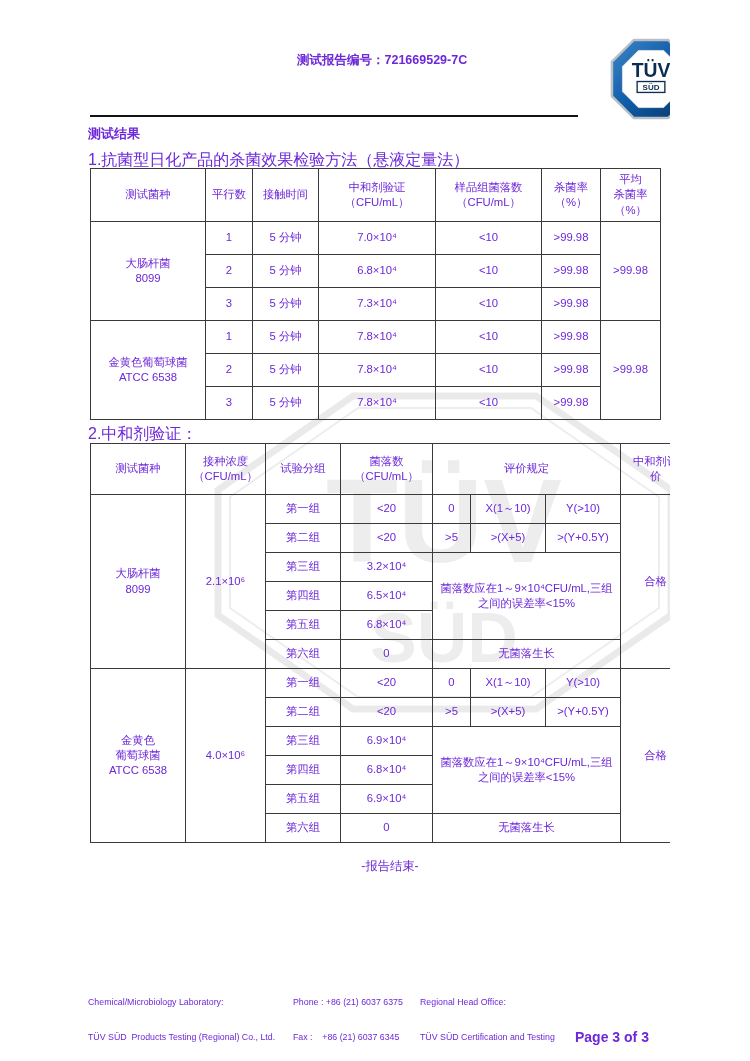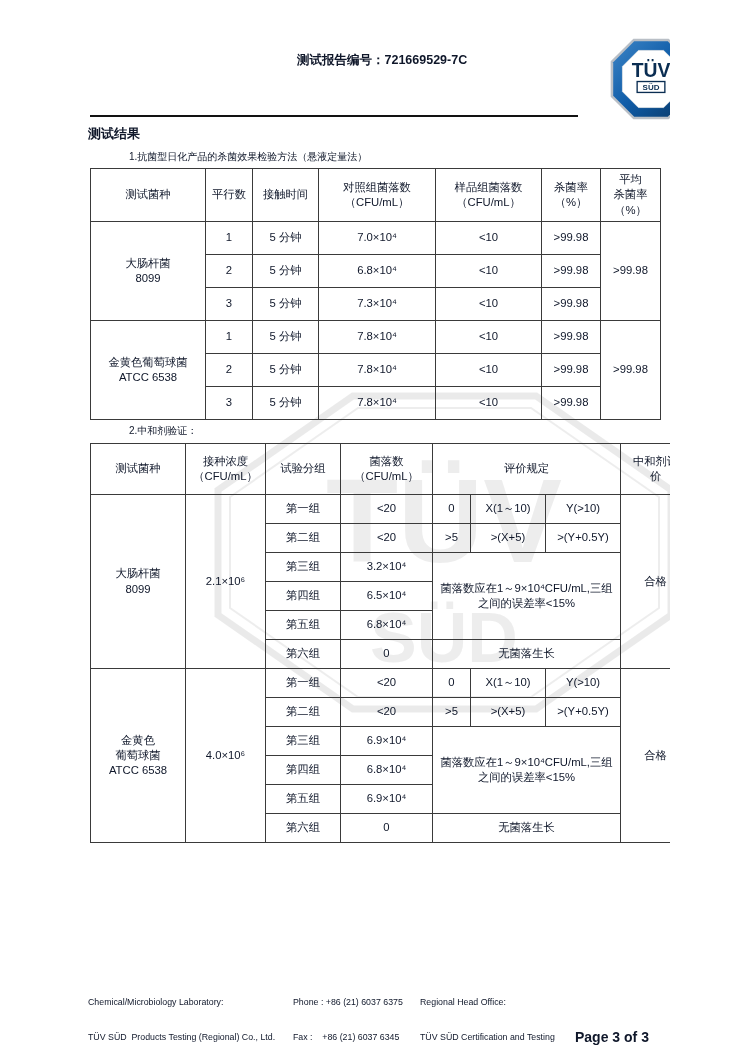--- a/index.html
+++ b/index.html
@@ -1,23 +1,23 @@
 <!DOCTYPE html>
 <html><head>
 <meta charset="utf-8">
 <style>
   html,body{margin:0;padding:0;background:#ffffff;}
   .page{position:relative;width:670px;height:1061px;background:#fff;overflow:hidden;
-        font-family:"Liberation Sans","DejaVu Sans",sans-serif;color:#0f172a;}
+        font-family:"Liberation Sans","DejaVu Sans",sans-serif;color:#6d28d9;}
   .abs{position:absolute;}
   
   .hdr-block{top:50px;left:297px;font-size:12.5px;font-weight:bold;line-height:20px;}
   .rule{top:115px;left:90px;width:488px;height:2px;background:#121212;}
   .sec-title{top:125px;left:88px;font-size:13px;font-weight:bold;}
-  .caption{font-size:10px;margin-left:41px;}
+  .caption{font-size:16px;}
   .cap1{top:150px;left:88px;}
   .cap2{top:424px;left:88px;}
   
   table.t{border-collapse:collapse;table-layout:fixed;position:absolute;background:transparent;}
   table.t td,table.t th{border:1px solid #3a3a3a;text-align:center;vertical-align:middle;
      font-weight:normal;font-size:11.3px;line-height:1.35;padding:1px 2px;white-space:pre-line;
      overflow:hidden;}
   .t1{top:168px;left:90px;width:570px;}
   .t2{top:443px;left:90px;width:600px;}
   .t1 .hrow th{height:50px;}
@@ -83,21 +83,21 @@
         <col style="width:117px">
         <col style="width:106px">
         <col style="width:59px">
         <col style="width:60px">
       </colgroup>
     <tbody>
         <tr class="hrow">
       <th>测试菌种</th>
       <th>平行数</th>
       <th>接触时间</th>
-      <th>对照组菌落数
+      <th>中和剂验证
 （CFU/mL）</th>
       <th>样品组菌落数
 （CFU/mL）</th>
       <th>杀菌率
 （%）</th>
       <th>平均
 杀菌率
 （%）</th>
     </tr>
     <tr class="dr">
@@ -247,20 +247,21 @@
       <td>6.9×10⁴</td>
     </tr>
     <tr class="dr">
       <td>第六组</td>
       <td>0</td>
       <td colspan="3">无菌落生长</td>
     </tr>
   </tbody>
     </table>
 
+  <div class="abs end-note">-报告结束-</div>
 
   <svg class="abs stamp-layer" viewBox="0 0 750 1061">
     <g opacity="0.92">
       <circle cx="758" cy="537" r="80" fill="none" stroke="#e8150d" stroke-width="5.5"></circle>
       <defs>
         <path id="arcLatin" d="M 758 473 A 64 64 0 0 0 758 601" fill="none"></path>
         <path id="arcCn" d="M 758 495 A 42 42 0 0 0 758 579" fill="none"></path>
       </defs>
       <text font-size="12.5" font-weight="bold" fill="#e8150d" letter-spacing="1.5">
         <textPath href="#arcLatin" startOffset="3%">SHANGHAI) CO., LTD.</textPath>

